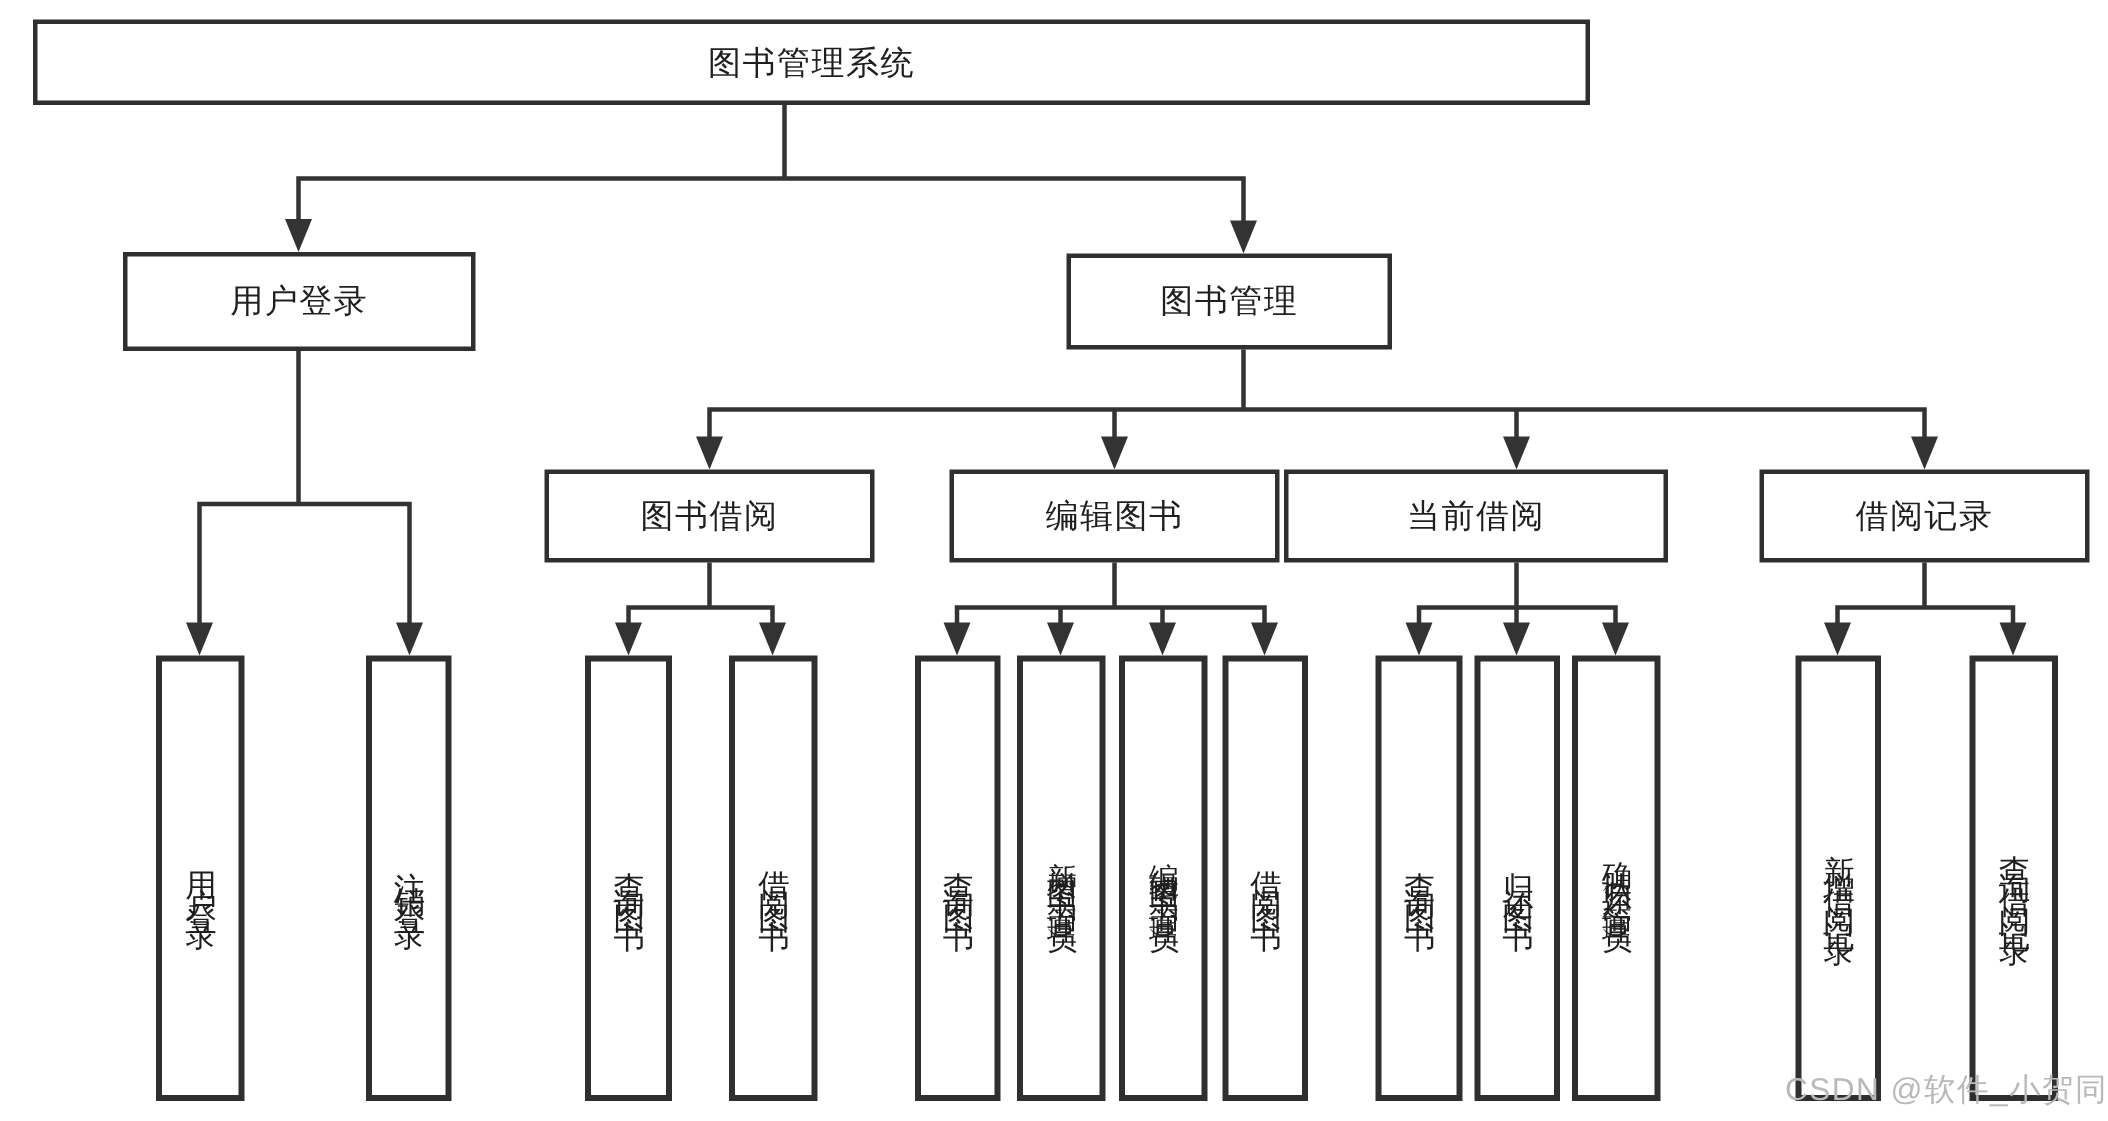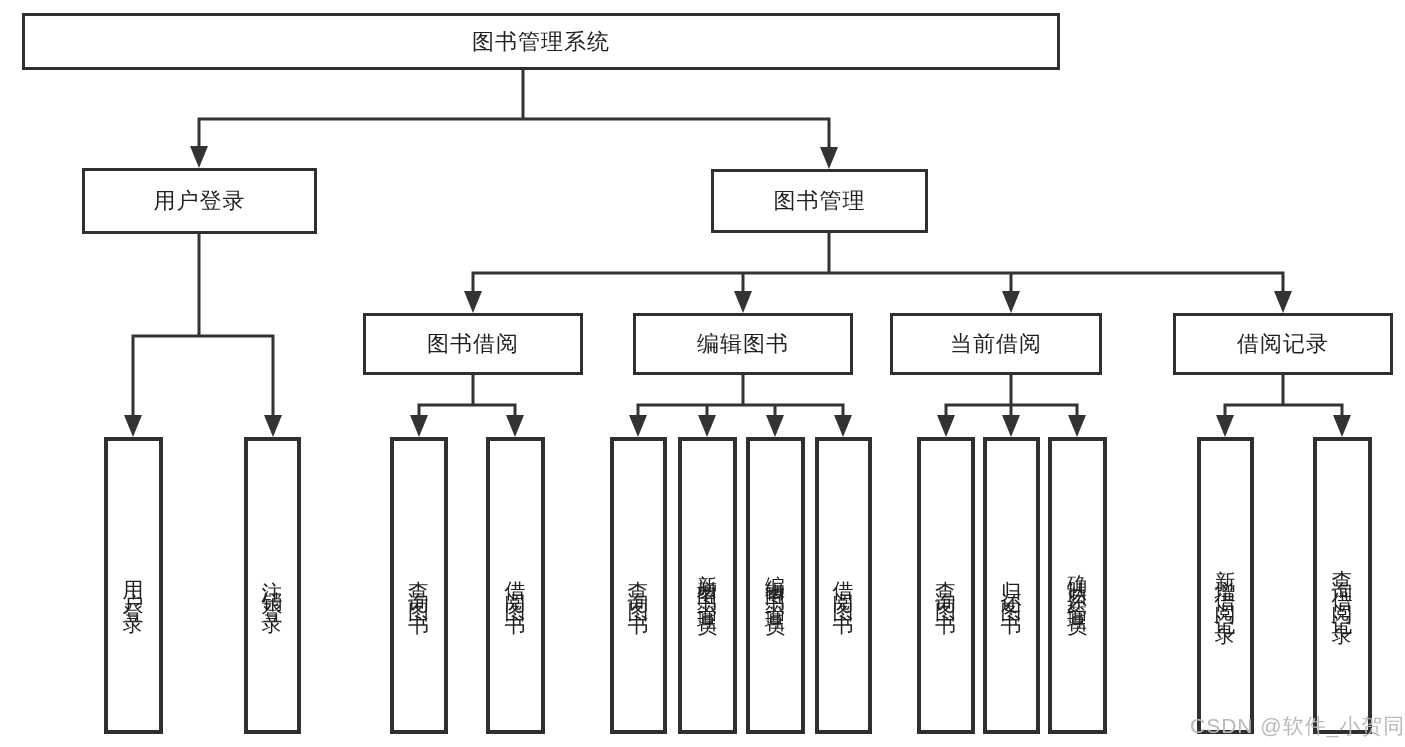--- a/index.html
+++ b/index.html
@@ -85,21 +85,21 @@
   <div class="node hbox" style="left:711px; top:169px; width:217px; height:64px;">
     <span>图书管理</span>
   </div>
 
   <div class="node hbox" style="left:363px; top:313px; width:220px; height:62px;">
     <span>图书借阅</span>
   </div>
   <div class="node hbox" style="left:633px; top:313px; width:220px; height:62px;">
     <span>编辑图书</span>
   </div>
-  <div class="node hbox" style="left:890px; top:313px; width:212px; height:62px;">
+  <div class="node hbox" style="left:856px; top:313px; width:256px; height:62px;">
     <span>当前借阅</span>
   </div>
   <div class="node hbox" style="left:1173px; top:313px; width:220px; height:62px;">
     <span>借阅记录</span>
   </div>
 
   <div class="node vbox" style="left:104px; width:59px;">
     <span class="vlabel">用户登录</span>
   </div>
   <div class="node vbox" style="left:244px; width:57px;">

